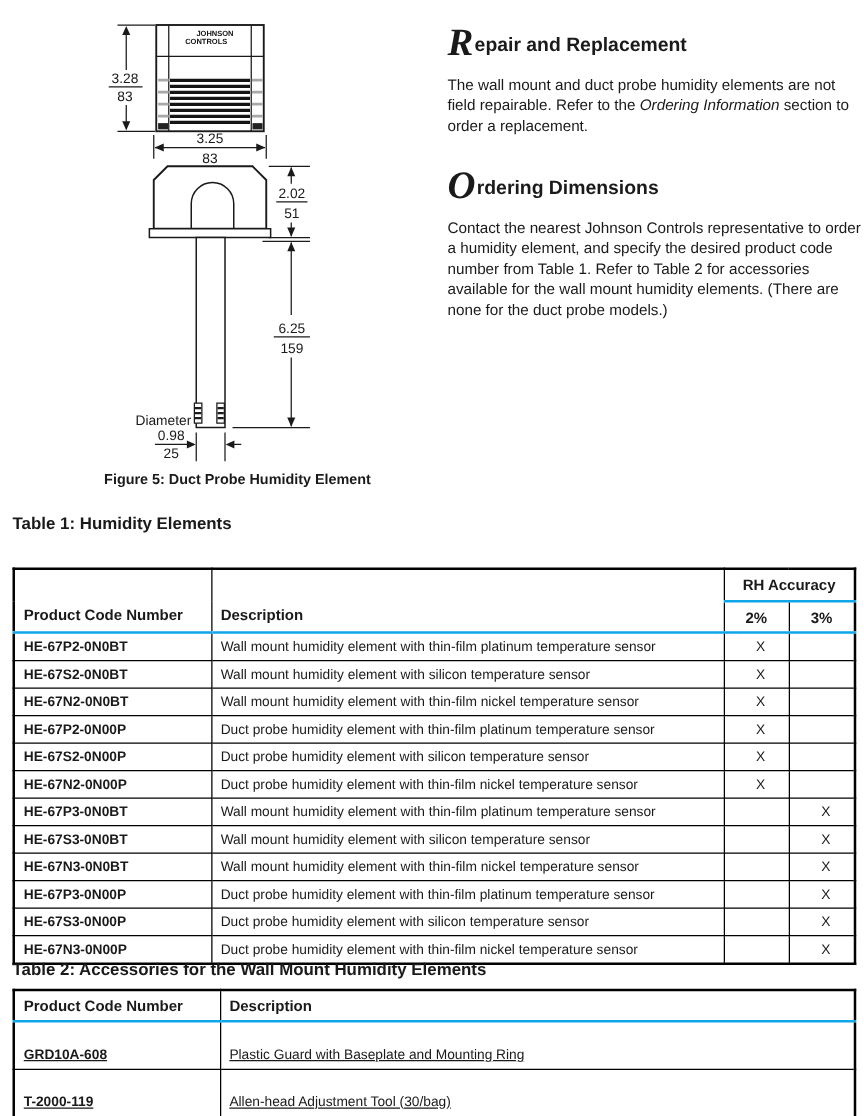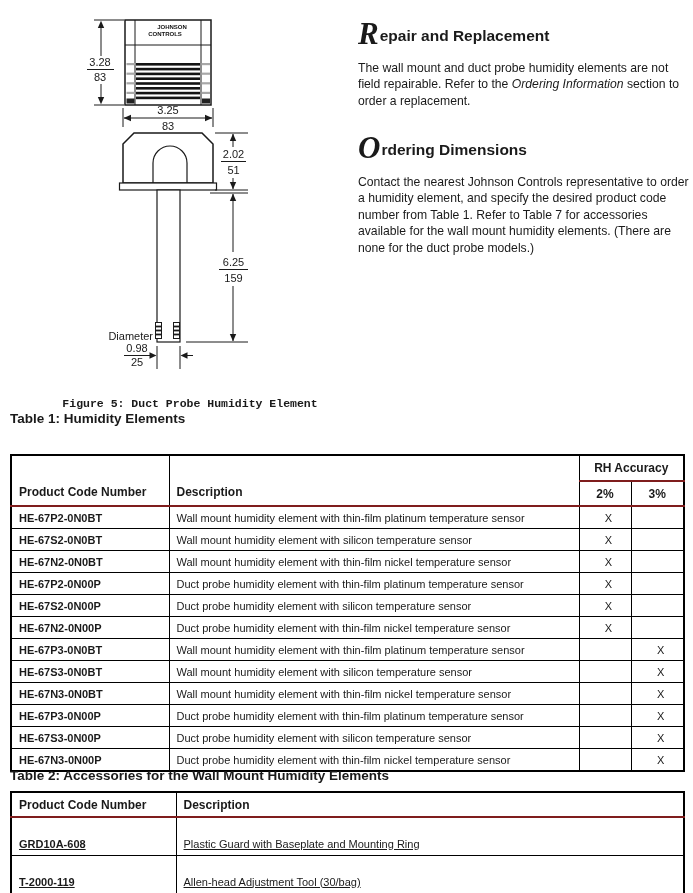--- a/index.html
+++ b/index.html
@@ -19,21 +19,21 @@
   .para .ital{font-style:italic;}
 
   
   .fig-caption{font-weight:bold;font-size:11.5px;line-height:16px;text-align:center;}
 
   
   .tbl-title{font-weight:bold;font-size:13.5px;white-space:nowrap;}
   table{border-collapse:collapse;table-layout:fixed;background:#fff;}
   .dtable{border:2px solid #000;}
   .dtable th,.dtable td{border:1px solid #000;overflow:hidden;white-space:nowrap;}
-  .dtable thead th{border-bottom:2px solid #7f1d1d;font-size:12px;}
+  .dtable thead th{border-bottom:2px solid #0ea5e9;font-size:12px;}
   .th-left{text-align:left;vertical-align:bottom;padding:0 0 6px 7px;}
   .th-center{text-align:center;vertical-align:middle;font-weight:bold;}
   .t1 tbody td{height:21px;font-size:11px;padding:0 0 0 7px;vertical-align:middle;}
   .t2 tbody td{height:23px;font-size:11px;padding:14px 0 0 7px;vertical-align:middle;text-decoration:underline;}
   td.code{font-weight:bold;}
   td.acc{text-align:center;padding:0;}
   .t1 thead tr.h1{height:26px;}
   .t1 thead tr.h2{height:25px;}
   .t2 thead tr{height:25px;}
 
@@ -154,36 +154,36 @@
         <polygon points="156.5,355.5 149.5,352.3 149.5,358.7" fill="#1a1a1a" stroke="none"></polygon>
         <text class="dimtext" x="137" y="366" text-anchor="middle" stroke="none">25</text>
         <line x1="184" y1="355.5" x2="193" y2="355.5"></line>
         <polygon points="180.5,355.5 187.5,352.3 187.5,358.7" fill="#1a1a1a" stroke="none"></polygon>
         <line x1="157" y1="346" x2="157" y2="369"></line>
         <line x1="180" y1="346" x2="180" y2="369"></line>
       </g>
     </g>
   </svg>
 
-  <div class="abs fig-caption" style="left:35px;top:396px;width:310px;font-family:Liberation Mono, monospace;">
+  <div class="abs fig-caption" style="left:35px;top:376px;width:310px;">
     <div>Figure 5: Duct Probe Humidity Element</div>
   </div>
 
   <div class="abs para" style="left:358px;top:60px;width:334px;">
     <span>The wall mount and duct probe humidity elements are not field repairable. Refer to the </span><span class="ital">Ordering Information</span><span> section to order a replacement.</span>
   </div>
   <div class="abs sec-heading" style="left:358px;top:24px;">
     <span class="initial">R</span><span>epair and Replacement</span>
   </div>
 
   <div class="abs sec-heading" style="left:358px;top:138px;">
     <span class="initial">O</span><span>rdering Dimensions</span>
   </div>
   <div class="abs para" style="left:358px;top:174px;width:334px;">
-    <span>Contact the nearest Johnson Controls representative to order a humidity element, and specify the desired product code number from Table 1. Refer to Table 7 for accessories available for the wall mount humidity elements. (There are none for the duct probe models.)</span>
+    <span>Contact the nearest Johnson Controls representative to order a humidity element, and specify the desired product code number from Table 1. Refer to Table 2 for accessories available for the wall mount humidity elements. (There are none for the duct probe models.)</span>
   </div>
 
   <div class="abs tbl-title" style="left:10px;top:411px;">Table 1: Humidity Elements</div>
 
   <table class="abs dtable t1" style="left:10px;top:454px;width:673px;">
     <colgroup>
         <col style="width:158px">
         <col style="width:410px">
         <col style="width:52px">
         <col style="width:53px">

